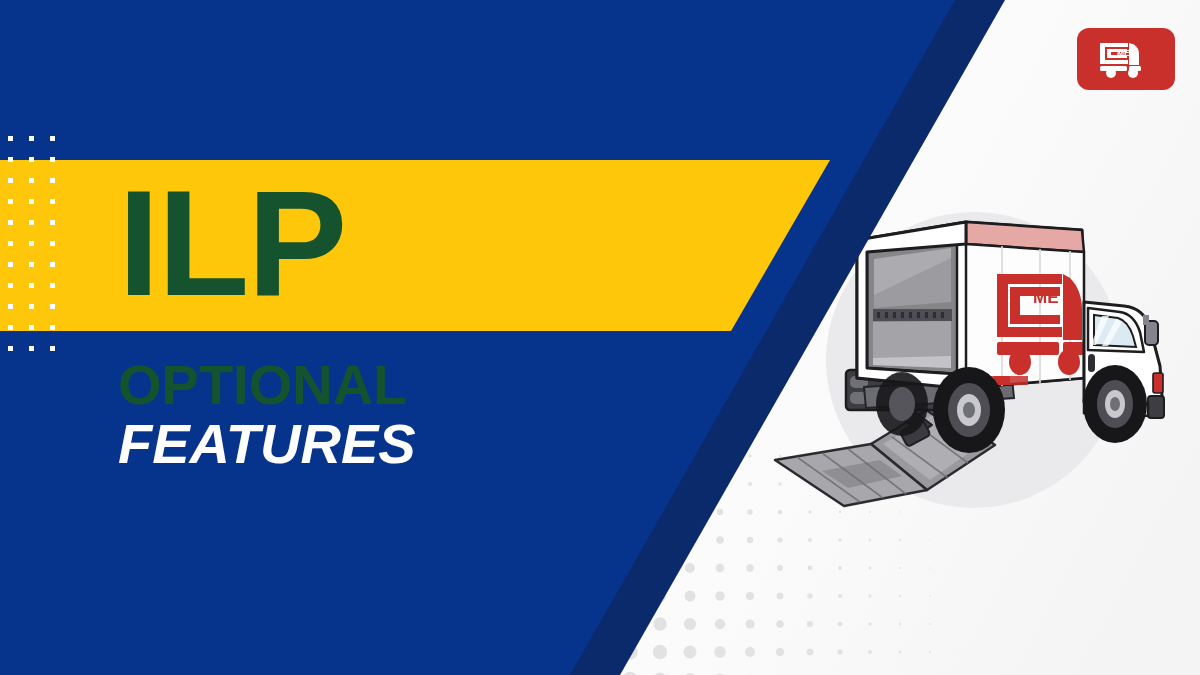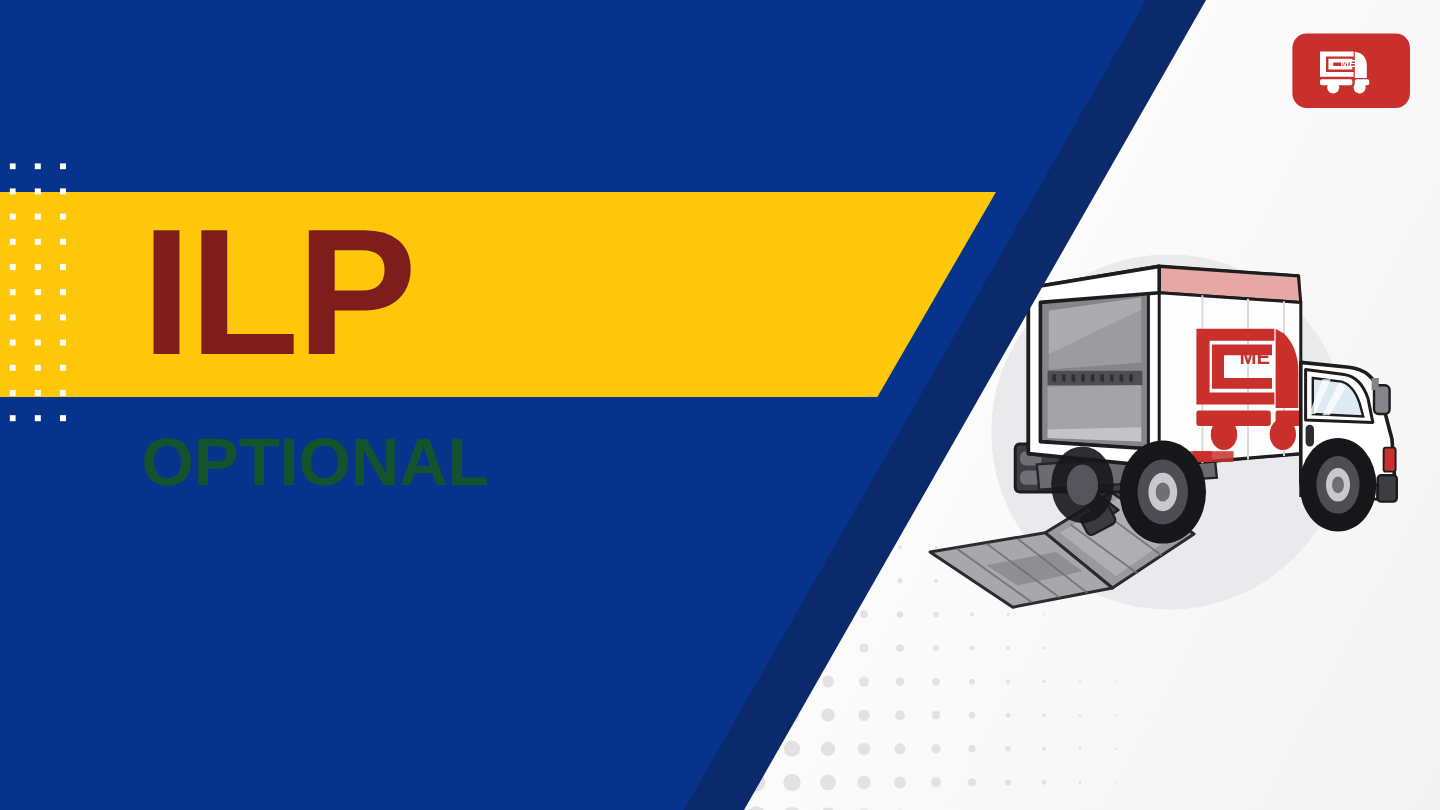--- a/index.html
+++ b/index.html
@@ -86,21 +86,21 @@
   }
 
   
   .headline-ilp {
     position: absolute;
     left: 118px;
     top: 168px;
     font-size: 150px;
     line-height: 150px;
     font-weight: 700;
-    color: #7f1d1d;
+    color: #14532d;
     letter-spacing: -2px;
     font-family: "Liberation Sans", sans-serif;
   }
   .sub-optional {
     position: absolute;
     left: 118px;
     top: 356px;
     font-size: 56px;
     line-height: 58px;
     font-weight: 700;
@@ -433,20 +433,21 @@
           <rect x="42" y="189" width="5" height="5"></rect>
         <rect x="0" y="210" width="5" height="5"></rect>
           <rect x="21" y="210" width="5" height="5"></rect>
           <rect x="42" y="210" width="5" height="5"></rect>
       </g>
     </svg>
   </div>
 
   <div class="headline-ilp">ILP</div>
   <div class="sub-optional">OPTIONAL</div>
+  <div class="sub-features">FEATURES</div>
 
   <div class="logo-badge">
     <svg width="62" height="40" viewBox="0 0 62 40" aria-hidden="true">
       <g fill="#ffffff">
         <path d="M5 4 L5 25 L33 25 L33 21 L10 21 L10 8 L33 8 L33 4 Z"></path>
         <path d="M12 10 L12 19 L32 19 L32 16 L16 16 L16 13 L32 13 L32 10 Z"></path>
         <path d="M34 4 L34 26 L44 26 L44 15 Q44 9 39 5.5 Z"></path>
         <rect x="5" y="27" width="27" height="5" rx="1.5"></rect>
         <rect x="34" y="27" width="12" height="5" rx="1.5"></rect>
         <circle cx="16" cy="34" r="5"></circle>

